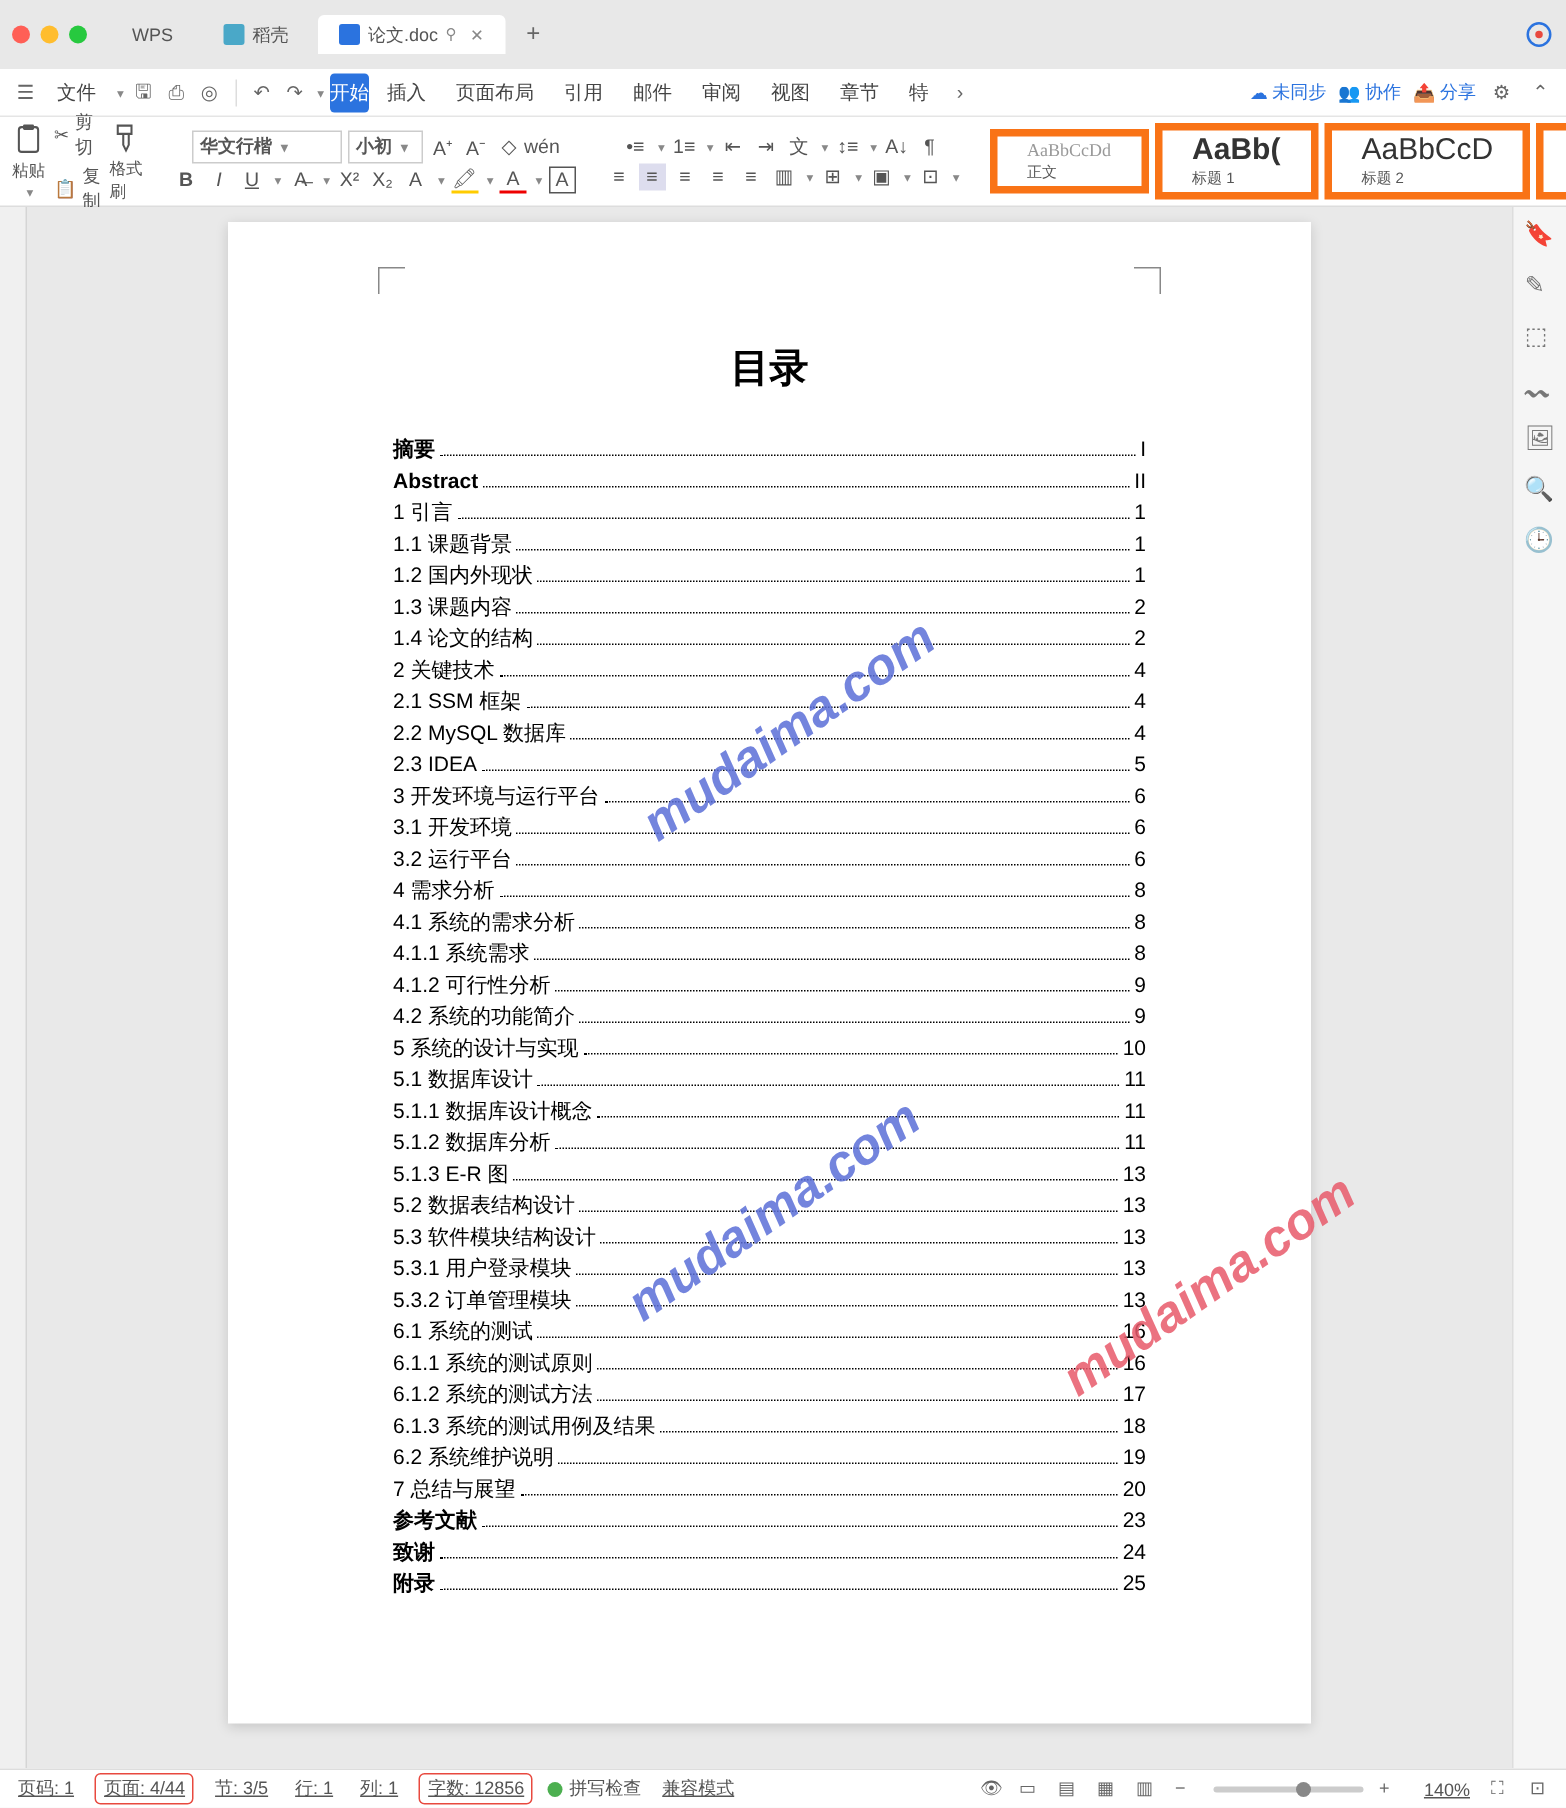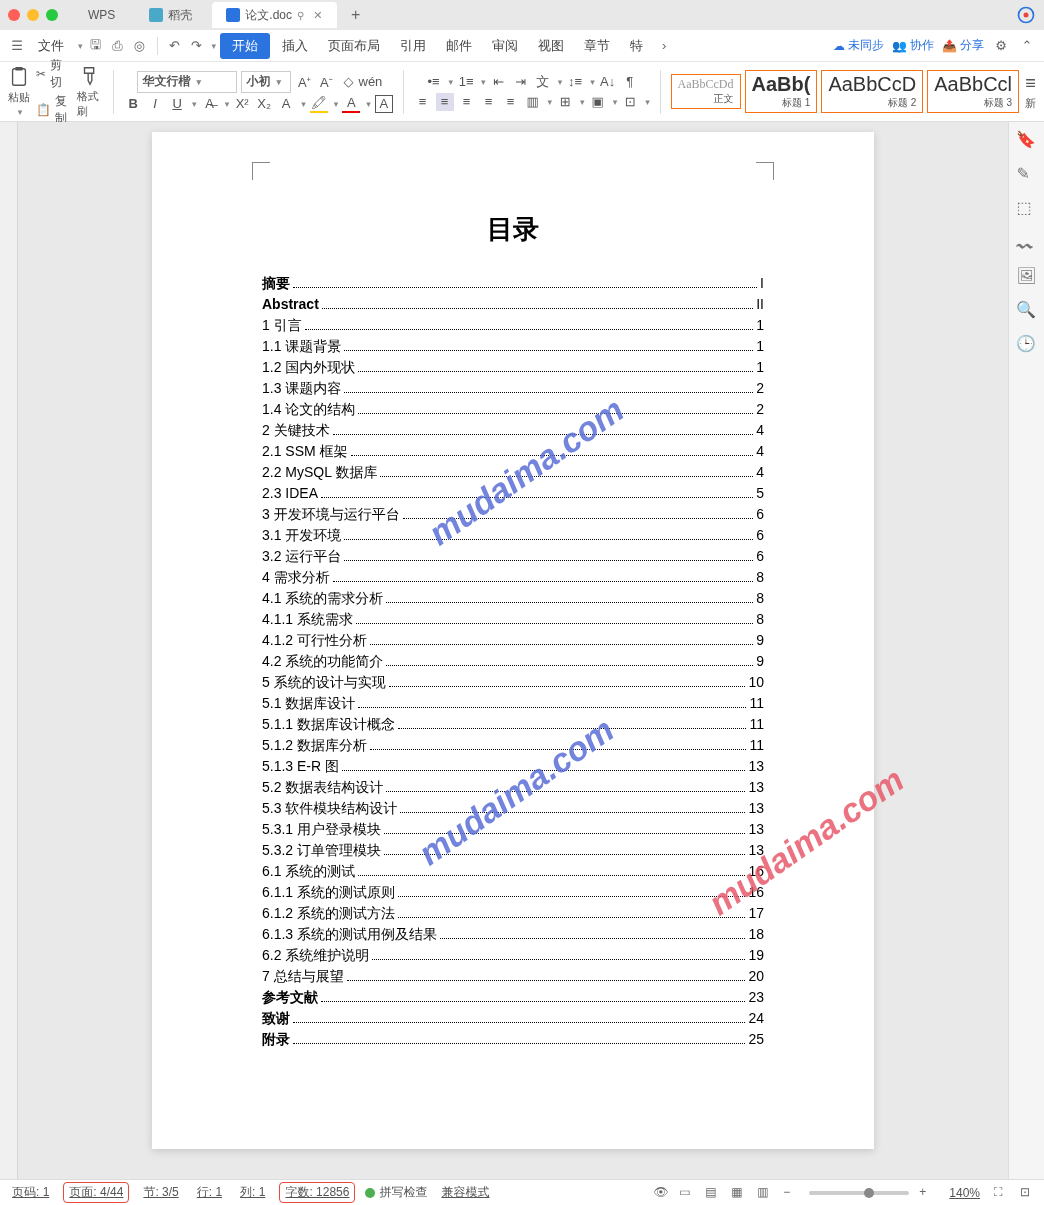--- a/index.html
+++ b/index.html
@@ -1,53 +1,53 @@
 <!DOCTYPE html>
 <html><head>
 <meta charset="utf-8">
 <style>
 * { margin: 0; padding: 0; box-sizing: border-box; font-family: "Microsoft YaHei", "PingFang SC", sans-serif; }
 body { width: 1044px; height: 1205px; background: #f5f5f5; overflow: hidden; display: flex; flex-direction: column; }
 
-.titlebar { height: 30px; background: #e8e8e8; display: flex; align-items: center; padding: 0 8px; gap: 6px; }
+.titlebar { height: 46px; background: #e8e8e8; display: flex; align-items: center; padding: 0 8px; gap: 6px; }
 .traffic { display: flex; gap: 7px; margin-right: 10px; }
 .tlight { width: 12px; height: 12px; border-radius: 50%; }
 .tlight.r { background: #ff5f56; }
 .tlight.y { background: #ffbd2e; }
 .tlight.g { background: #27c93f; }
 .tab { height: 26px; padding: 0 14px; display: flex; align-items: center; font-size: 12px; color: #555; border-radius: 4px 4px 0 0; gap: 5px; }
 .tab.active { background: #fff; }
 .tab-ico { width: 14px; height: 14px; border-radius: 2px; display: inline-block; }
 .tab-ico.blue { background: #2b73df; }
 .tab-ico.teal { background: #4aa8c8; }
 .tab-close { color: #888; font-size: 11px; margin-left: 4px; }
 .tab-pin { color: #888; font-size: 10px; }
 .tab-add { width: 26px; text-align: center; color: #666; font-size: 16px; }
 .logo-right { margin-left: auto; width: 20px; height: 20px; }
 
 .menubar { height: 32px; background: #fff; display: flex; align-items: center; padding: 0 8px; gap: 4px; font-size: 13px; color: #444; border-bottom: 1px solid #e5e5e5; }
 .menu-btn { padding: 4px 8px; border-radius: 3px; cursor: pointer; }
-.menu-btn.primary { background: #2b73df; color: #fff; padding: 4px 12px; }
+.menu-btn.primary { background: #2b73df; color: #fff; padding: 4px 0; }
 .menu-ico { display: inline-flex; width: 18px; height: 18px; align-items: center; justify-content: center; color: #666; }
 .menu-sep { width: 1px; height: 18px; background: #ddd; margin: 0 4px; }
 .menu-right { margin-left: auto; display: flex; align-items: center; gap: 8px; }
 .sync-link { color: #2b73df; font-size: 12px; display: flex; align-items: center; gap: 3px; }
 .caret { font-size: 9px; color: #888; margin-left: 2px; }
 
 .toolbar { height: 60px; background: #fff; display: flex; align-items: center; padding: 4px 8px; gap: 6px; border-bottom: 1px solid #ddd; font-size: 12px; color: #555; }
 .tb-group { display: flex; flex-direction: column; align-items: center; gap: 2px; }
 .tb-sep { width: 1px; height: 44px; background: #ddd; margin: 0 4px; }
 .tb-big { display: flex; flex-direction: column; align-items: center; font-size: 11px; gap: 2px; }
 .tb-big svg { width: 22px; height: 22px; }
 .tb-row { display: flex; gap: 4px; align-items: center; }
 .tb-small { width: 18px; height: 18px; display: flex; align-items: center; justify-content: center; color: #555; font-size: 13px; }
 .font-sel { height: 22px; border: 1px solid #ccc; padding: 0 4px; font-size: 12px; background: #fff; display: flex; align-items: center; gap: 4px; font-weight: bold; }
 .font-name { width: 100px; }
 .font-size { width: 50px; }
-.style-box { border: 1px solid #f97316; padding: 2px 6px; text-align: right; font-size: 10px; min-width: 56px; }
+.style-box { border: 5px solid #f97316; padding: 2px 20px; text-align: left; font-size: 10px; min-width: 56px; }
 .style-box .prev { font-size: 20px; color: #333; }
 .style-box.body .prev { font-family: serif; color: #999; font-size: 12px; }
 
 .workspace { flex: 1; display: flex; background: #e9e9e9; overflow: hidden; }
 .doc-scroll { flex: 1; overflow: auto; display: flex; justify-content: center; padding: 10px 0 30px; position: relative; }
 .ruler-v { width: 18px; background: #f0f0f0; border-right: 1px solid #d5d5d5; }
 .page { width: 722px; background: #fff; box-shadow: 0 2px 8px rgba(0,0,0,0.15); padding: 50px 110px 36px; font-family: "SimSun", serif; color: #000; position: relative; }
 .page-corner-tl { position: absolute; top: 30px; left: 100px; width: 18px; height: 18px; border-left: 1px solid #888; border-top: 1px solid #888; }
 .page-corner-tr { position: absolute; top: 30px; right: 100px; width: 18px; height: 18px; border-right: 1px solid #888; border-top: 1px solid #888; }
 .doc-title { text-align: center; font-size: 26px; font-weight: bold; margin: 30px 0 26px; }

